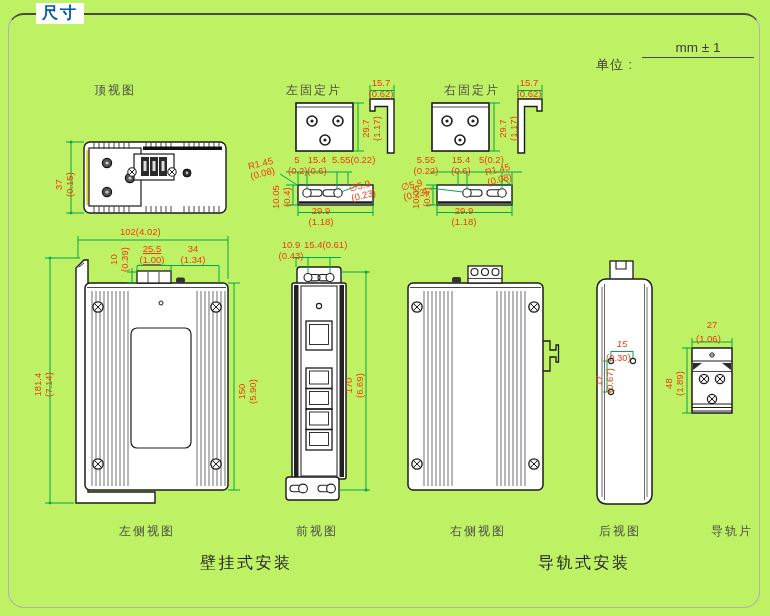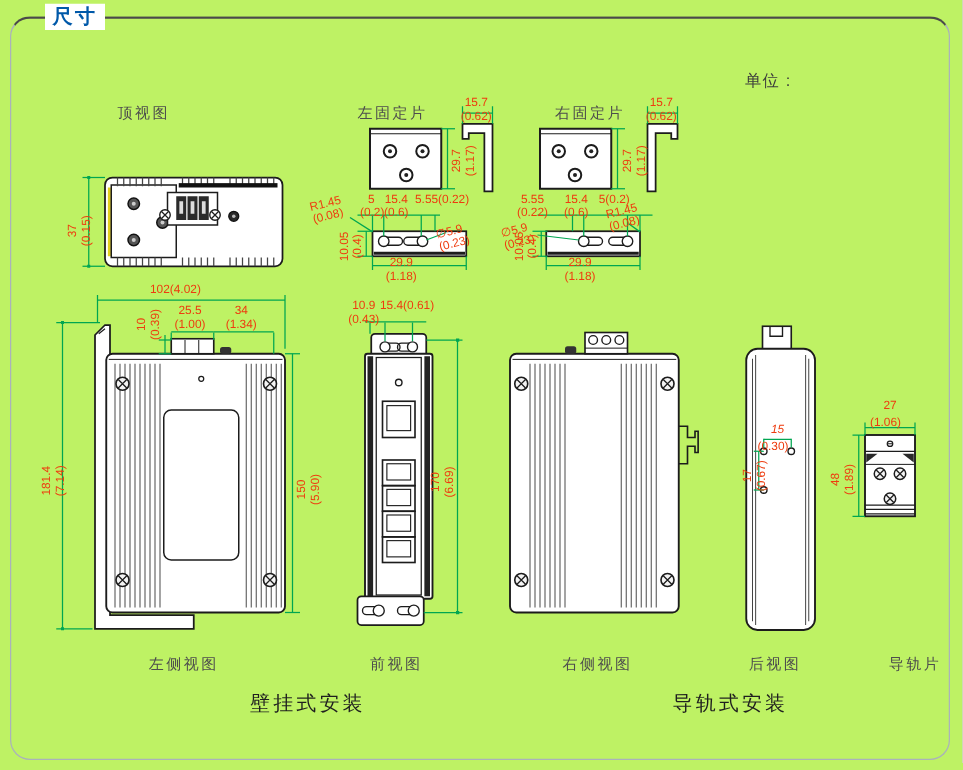--- a/index.html
+++ b/index.html
@@ -25,20 +25,21 @@
 </style>
 </head>
 <body>
 
 <div class="page">
   <div class="frame"></div>
   <div class="title">尺寸</div>
 
   <div class="unit-label">单位 :</div>
   <div class="frac">
+    <div class="num">mm ± 1</div>
   </div>
 
   <svg width="770" height="616" viewBox="0 0 770 616">
 
     <g stroke="#1c1c1c" stroke-width="1.4" fill="none">
       <rect x="84" y="142" width="142" height="71" rx="6" fill="#fff"></rect>
       <line x1="87.5" y1="150" x2="87.5" y2="205" stroke="#e3cf1e" stroke-width="2.4"></line>
       <rect x="89" y="148" width="52" height="58" stroke-width="1.2"></rect>
       <path stroke-width="1" stroke="#444" d="M94,142V149M99,142V149M104,142V149M109,142V149M114,142V149M119,142V149M124,142V149M129,142V149
         M146,142V149M151,142V149M156,142V149M161,142V149M166,142V149M171,142V149
@@ -408,21 +409,21 @@
   <div class="d2 c" style="left:450px;top:206px;width:28px;">
     <div>29.9</div>
       <div>(1.18)</div>
   </div>
 
   <div class="d" style="left:120px;top:227px;">102(4.02)</div>
   <div class="v" style="left:109px;top:272px;">
     <div>10</div>
       <div>(0.39)</div>
   </div>
-  <div class="d2 c" style="left:137px;top:244px;width:30px;">
+  <div class="d2 c" style="left:137px;top:244px;width:30px;text-decoration:underline;">
     <div>25.5</div>
       <div>(1.00)</div>
   </div>
   <div class="d2 c" style="left:178px;top:244px;width:30px;">
     <div>34</div>
       <div>(1.34)</div>
   </div>
   <div class="v" style="left:33px;top:397px;">
     <div>181.4</div>
       <div>(7.14)</div>

